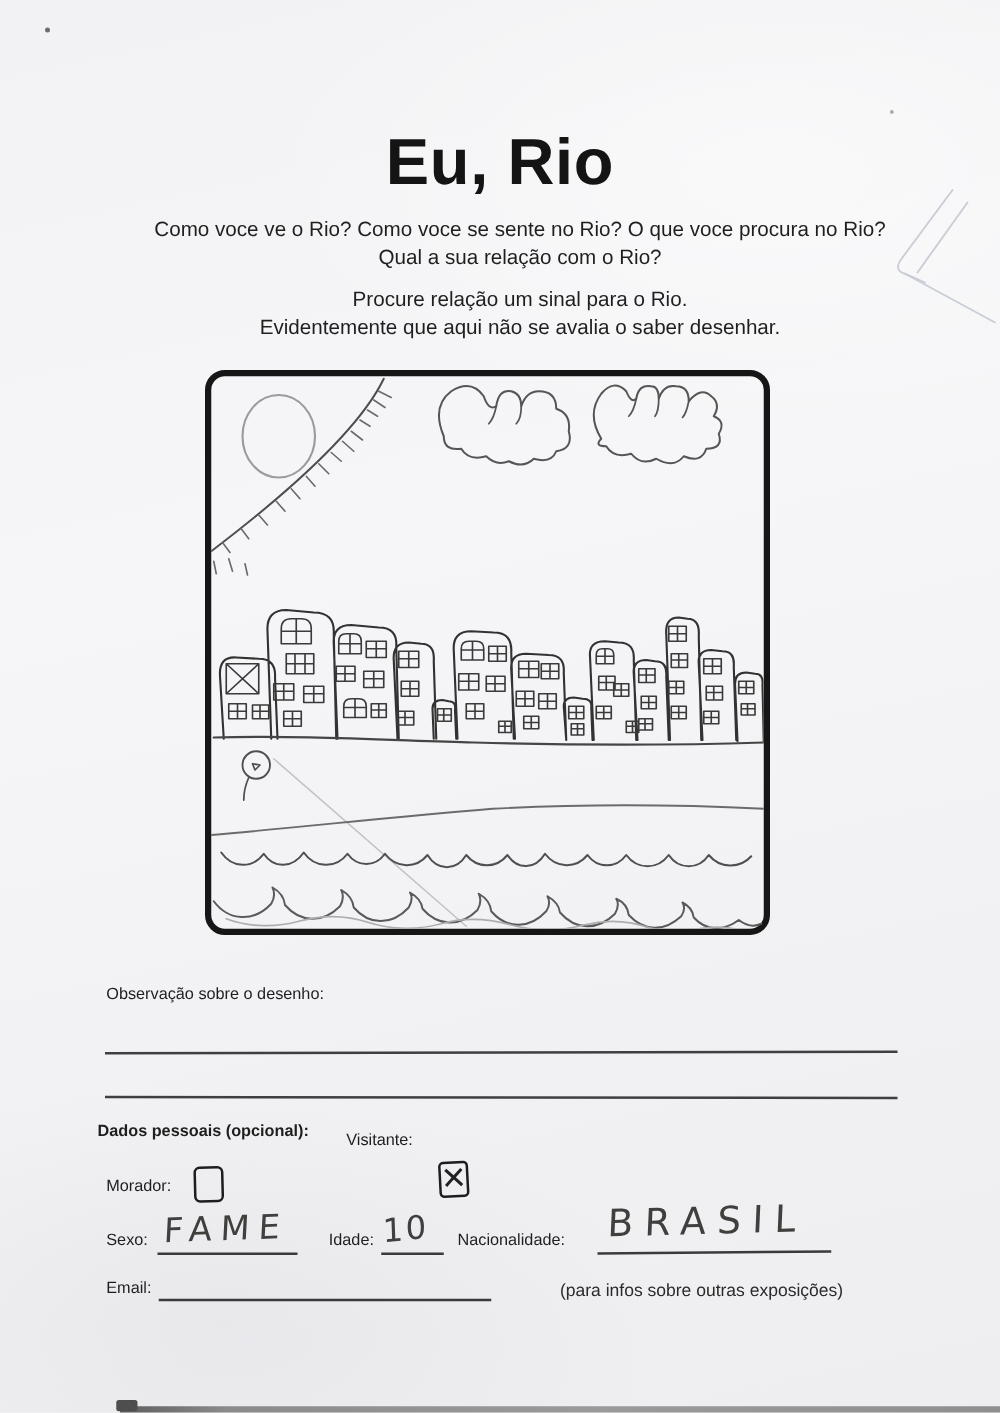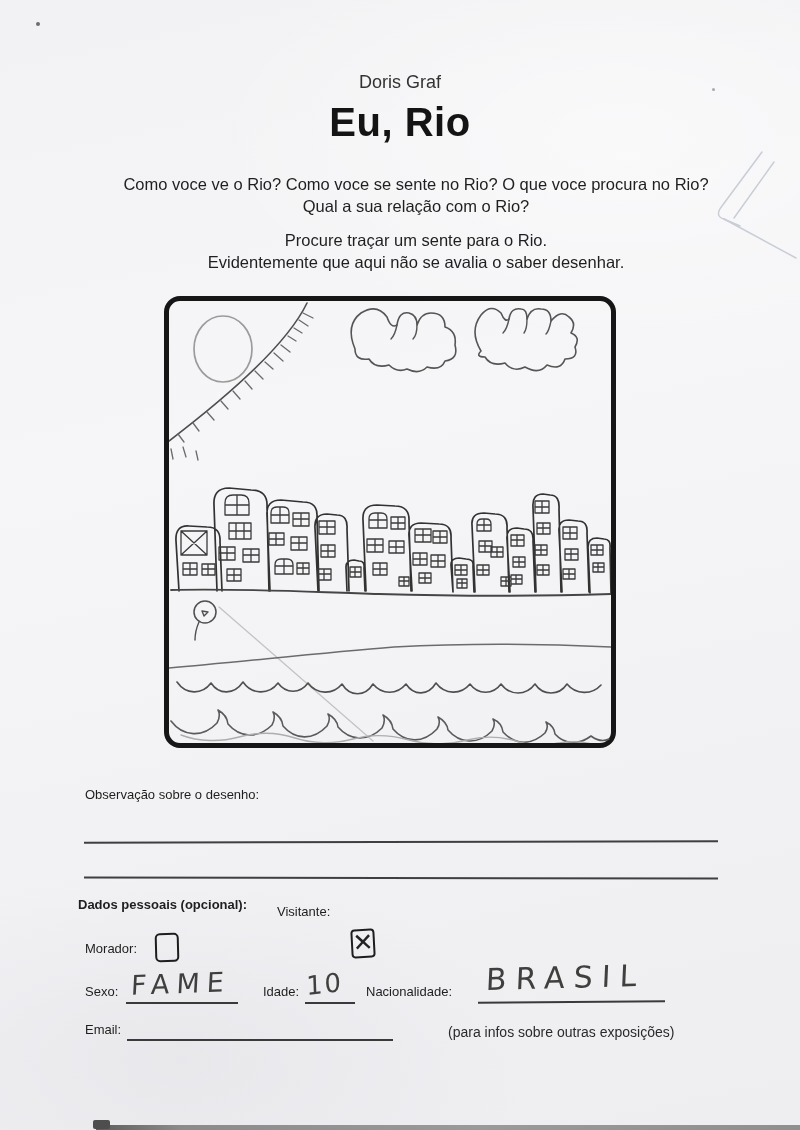--- a/index.html
+++ b/index.html
@@ -7,21 +7,21 @@
        font-family:"Liberation Sans",sans-serif;
        background:#f3f3f5;}
   .page{position:relative;width:800px;height:1130px;
         background:
           radial-gradient(ellipse 600px 300px at 620px 140px, rgba(255,255,255,.5), rgba(255,255,255,0) 70%),
           radial-gradient(ellipse 500px 260px at 180px 1060px, rgba(210,210,215,.25), rgba(210,210,215,0) 70%),
           linear-gradient(168deg,#f2f2f4 0%,#f6f6f8 38%,#f1f1f4 72%,#eeeef1 100%);
         }
   .center{position:absolute;left:0;width:800px;text-align:center;color:#222;}
   .author{top:72px;font-size:18px;color:#333;}
-  .title{top:100px;font-size:40px;font-weight:bold;color:#141414;letter-spacing:.5px;margin:0;}
+  .title{top:100px;font-size:52px;font-weight:bold;color:#141414;letter-spacing:.5px;margin:0;}
   .intro{top:174px;font-size:16.5px;line-height:21.5px;color:#1f1f1f;}
   .instructions{top:230px;font-size:16.5px;line-height:21.5px;color:#1f1f1f;}
   .intro span,.instructions span{display:block;margin-left:32px;}
 
   .frame{position:absolute;left:164px;top:296px;width:442px;height:442px;
          border:5px solid #161616;border-radius:16px;background:transparent;}
   .frame svg{display:block;}
 
   .lbl{position:absolute;font-size:13px;color:#1e1e1e;}
   .small-note{position:absolute;font-size:14px;color:#2a2a2a;}
@@ -46,28 +46,27 @@
   .scan-strip{position:absolute;left:96px;top:1125px;width:704px;height:5px;
               background:linear-gradient(to right,#5d5d5d,#8b8b8b 12%,#9a9a9a 55%,#8f8f8f);}
   .scan-blob{position:absolute;left:93px;top:1120px;width:17px;height:9px;background:#4e4e4e;border-radius:2px;}
   .scratch{position:absolute;left:700px;top:150px;}
 </style>
 </head>
 <body>
 
 <div class="page">
 
-  <div class="center author">Doris Graf</div>
   <h1 class="center title">Eu, Rio</h1>
   <div class="center intro">
     <span>Como voce ve o Rio? Como voce se sente no Rio? O que voce procura no Rio?</span>
     <span>Qual a sua relação com o Rio?</span>
   </div>
   <div class="center instructions">
-    <span>Procure traçar um sente para o Rio.</span>
+    <span>Procure relação um sinal para o Rio.</span>
     <span>Evidentemente que aqui não se avalia o saber desenhar.</span>
   </div>
 
   <div class="frame">
     <svg width="442" height="442" viewBox="0 0 442 442">
       <g fill="none" stroke-linecap="round" stroke-linejoin="round">
 
         <ellipse cx="54" cy="48" rx="29" ry="33" stroke="#9b9b9b" stroke-width="1.7"></ellipse>
 
         <path d="M138,2 Q113,54 0,140" stroke="#4e4e4e" stroke-width="1.6"></path>

